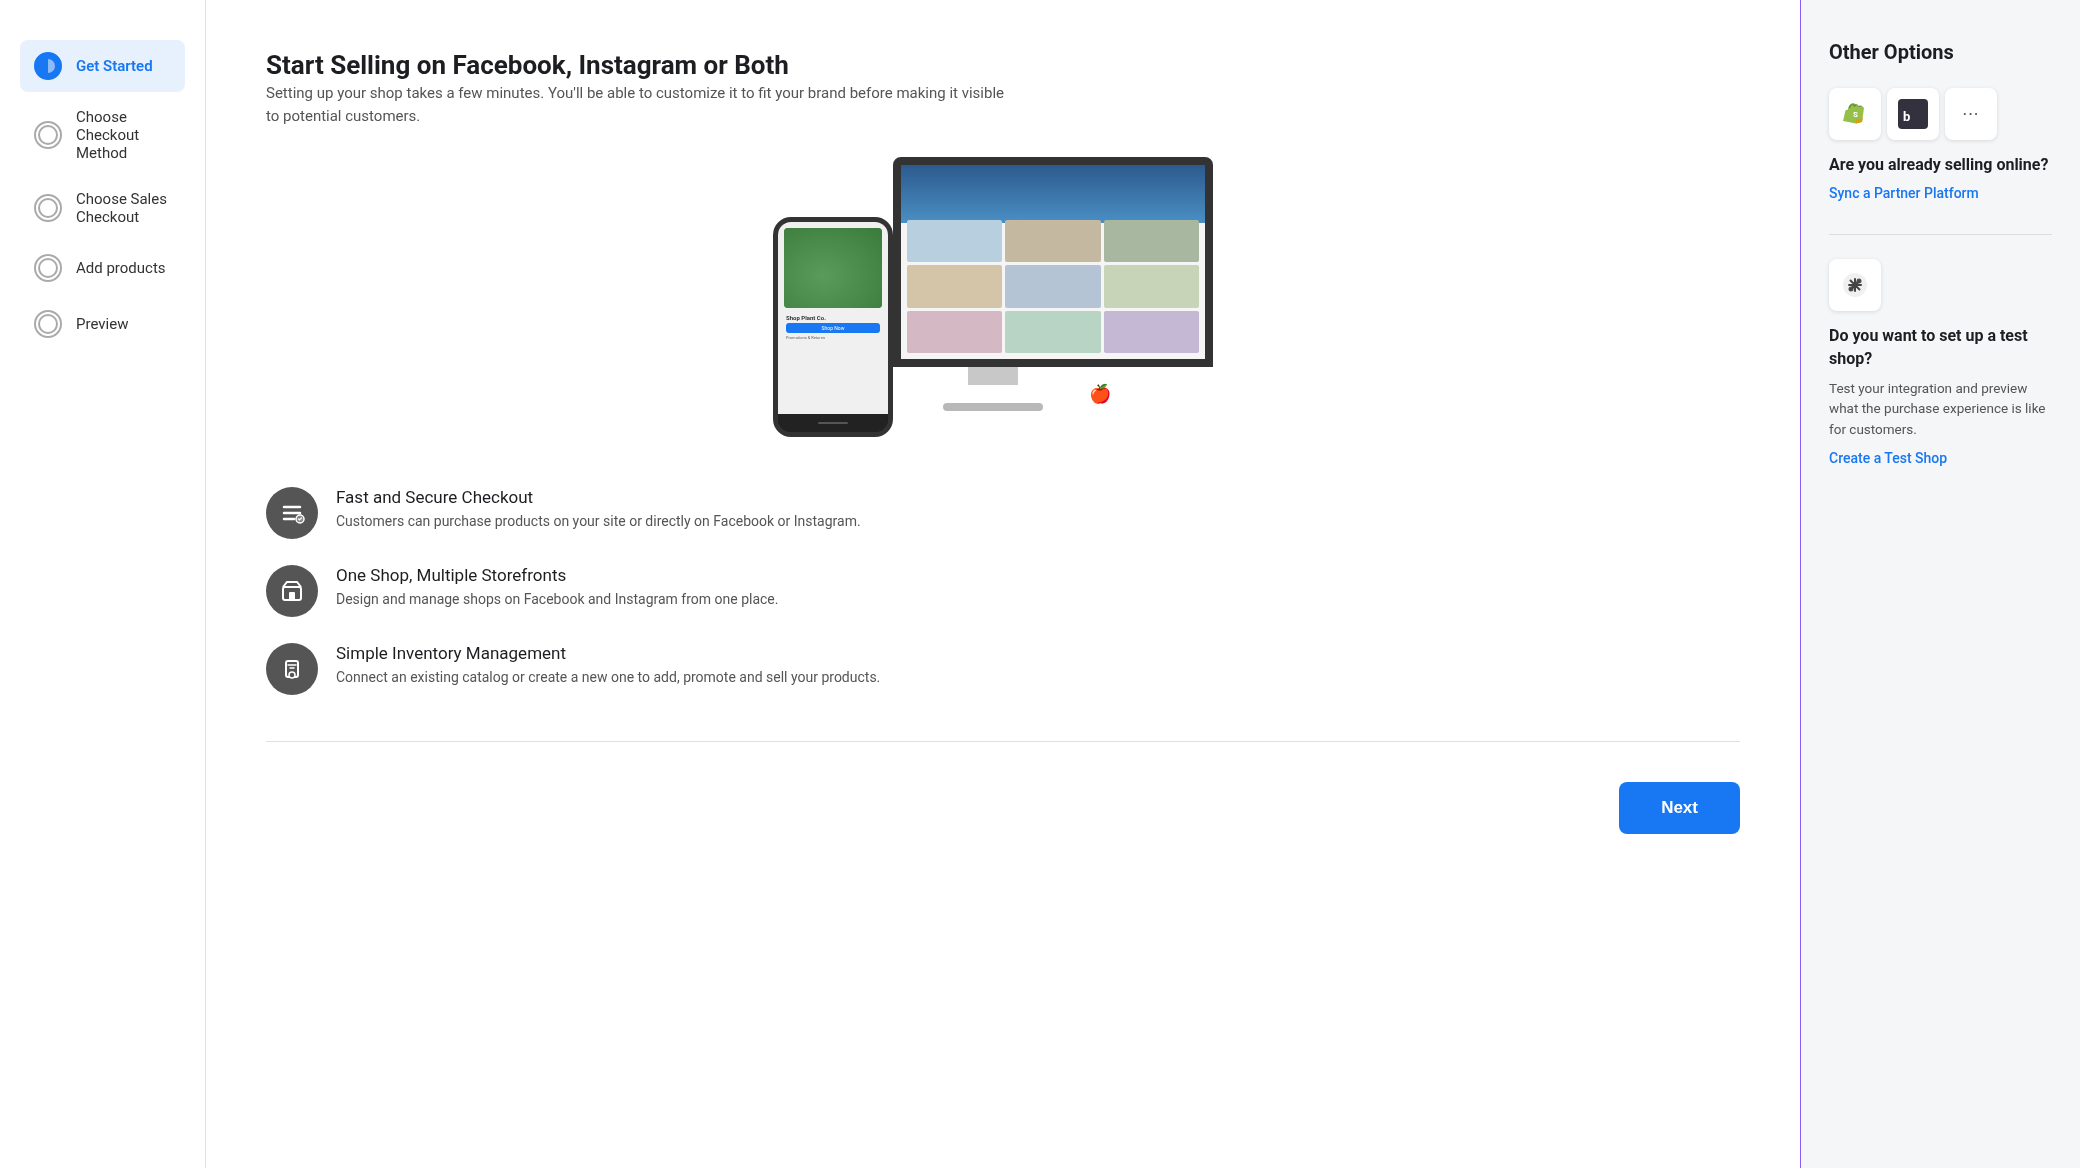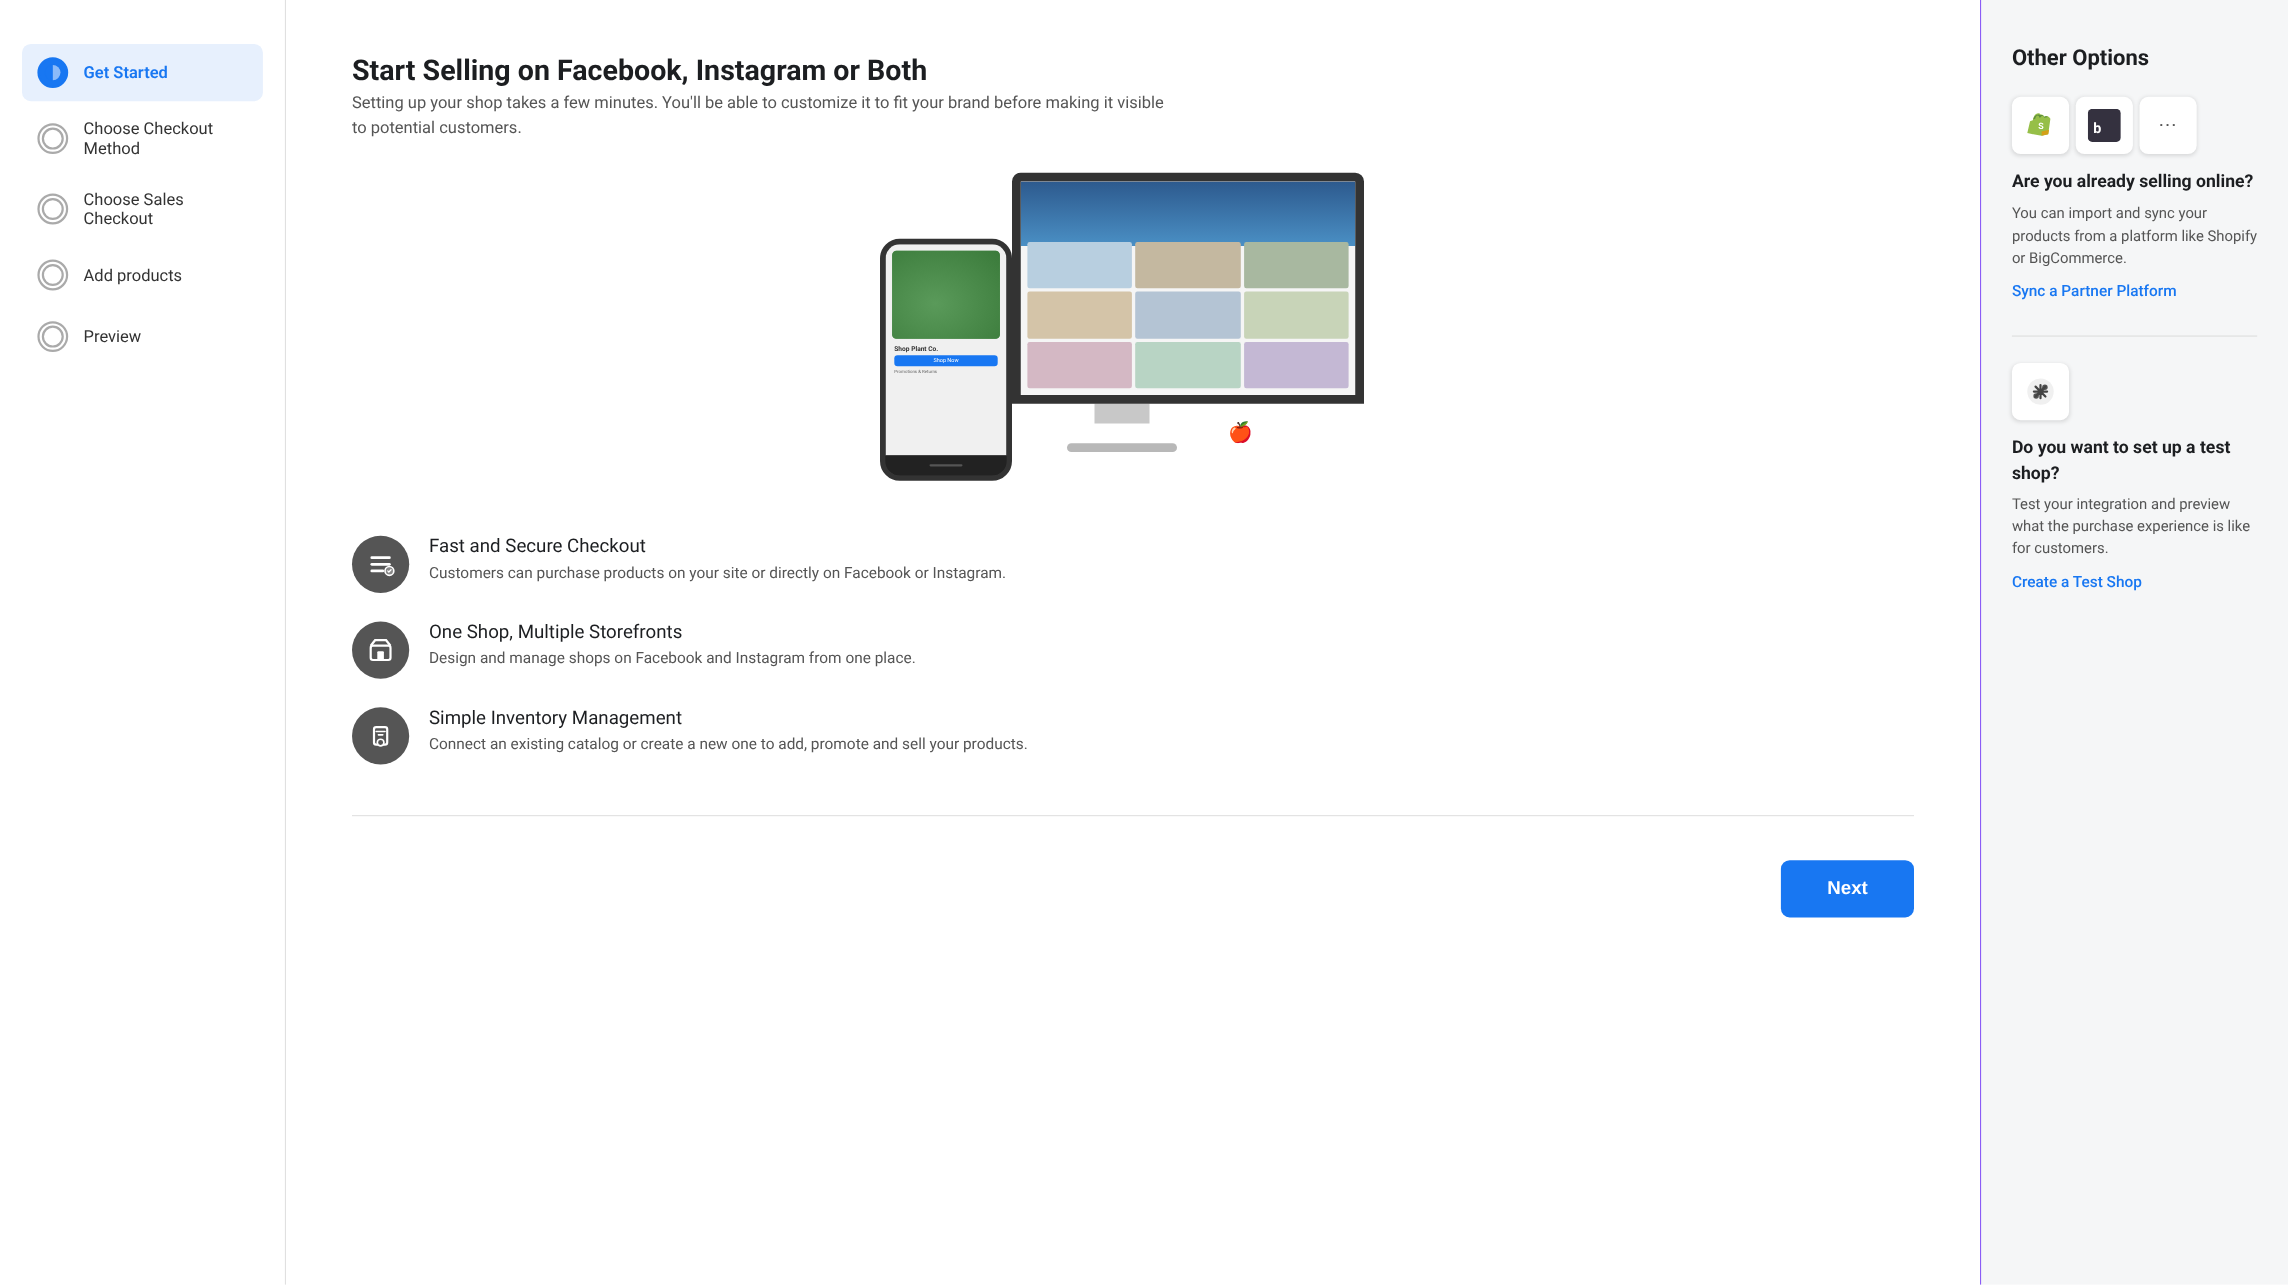--- a/index.html
+++ b/index.html
@@ -8,21 +8,21 @@
       background: #fff;
       color: #1c1e21;
       font-size: 15px;
     }
     .page-wrapper {
       display: flex;
       min-height: 100vh;
     }
     
     .sidebar {
-      width: 260px;
+      width: 206px;
       padding: 40px 20px;
       border-right: 1px solid #e0e0e0;
       flex-shrink: 0;
     }
     .sidebar-item {
       display: flex;
       align-items: center;
       gap: 14px;
       padding: 12px 14px;
       border-radius: 8px;
@@ -514,21 +514,20 @@
           <svg width="30" height="30" viewBox="0 0 30 30" fill="none">
             <rect width="30" height="30" rx="4" fill="#34313f"></rect>
             <text x="5" y="22" fill="white" font-size="13" font-weight="bold">b</text>
           </svg>
         </div>
         <div class="option-icon-box">
           <span style="font-size:18px; color:#555; letter-spacing:1px;">···</span>
         </div>
       </div>
       <h3>Are you already selling online?</h3>
-      <p>You can import and sync your products from a platform like Shopify or BigCommerce.</p>
       <a class="option-link">Sync a Partner Platform</a>
     </div>
 
     <hr class="option-card-divider">
 
     <div class="option-card">
       <div class="option-card-icons">
         <div class="wrench-icon-box">
           <svg width="32" height="32" viewBox="0 0 32 32" fill="none">
             <circle cx="16" cy="16" r="12" fill="#f0f0f0"></circle>

